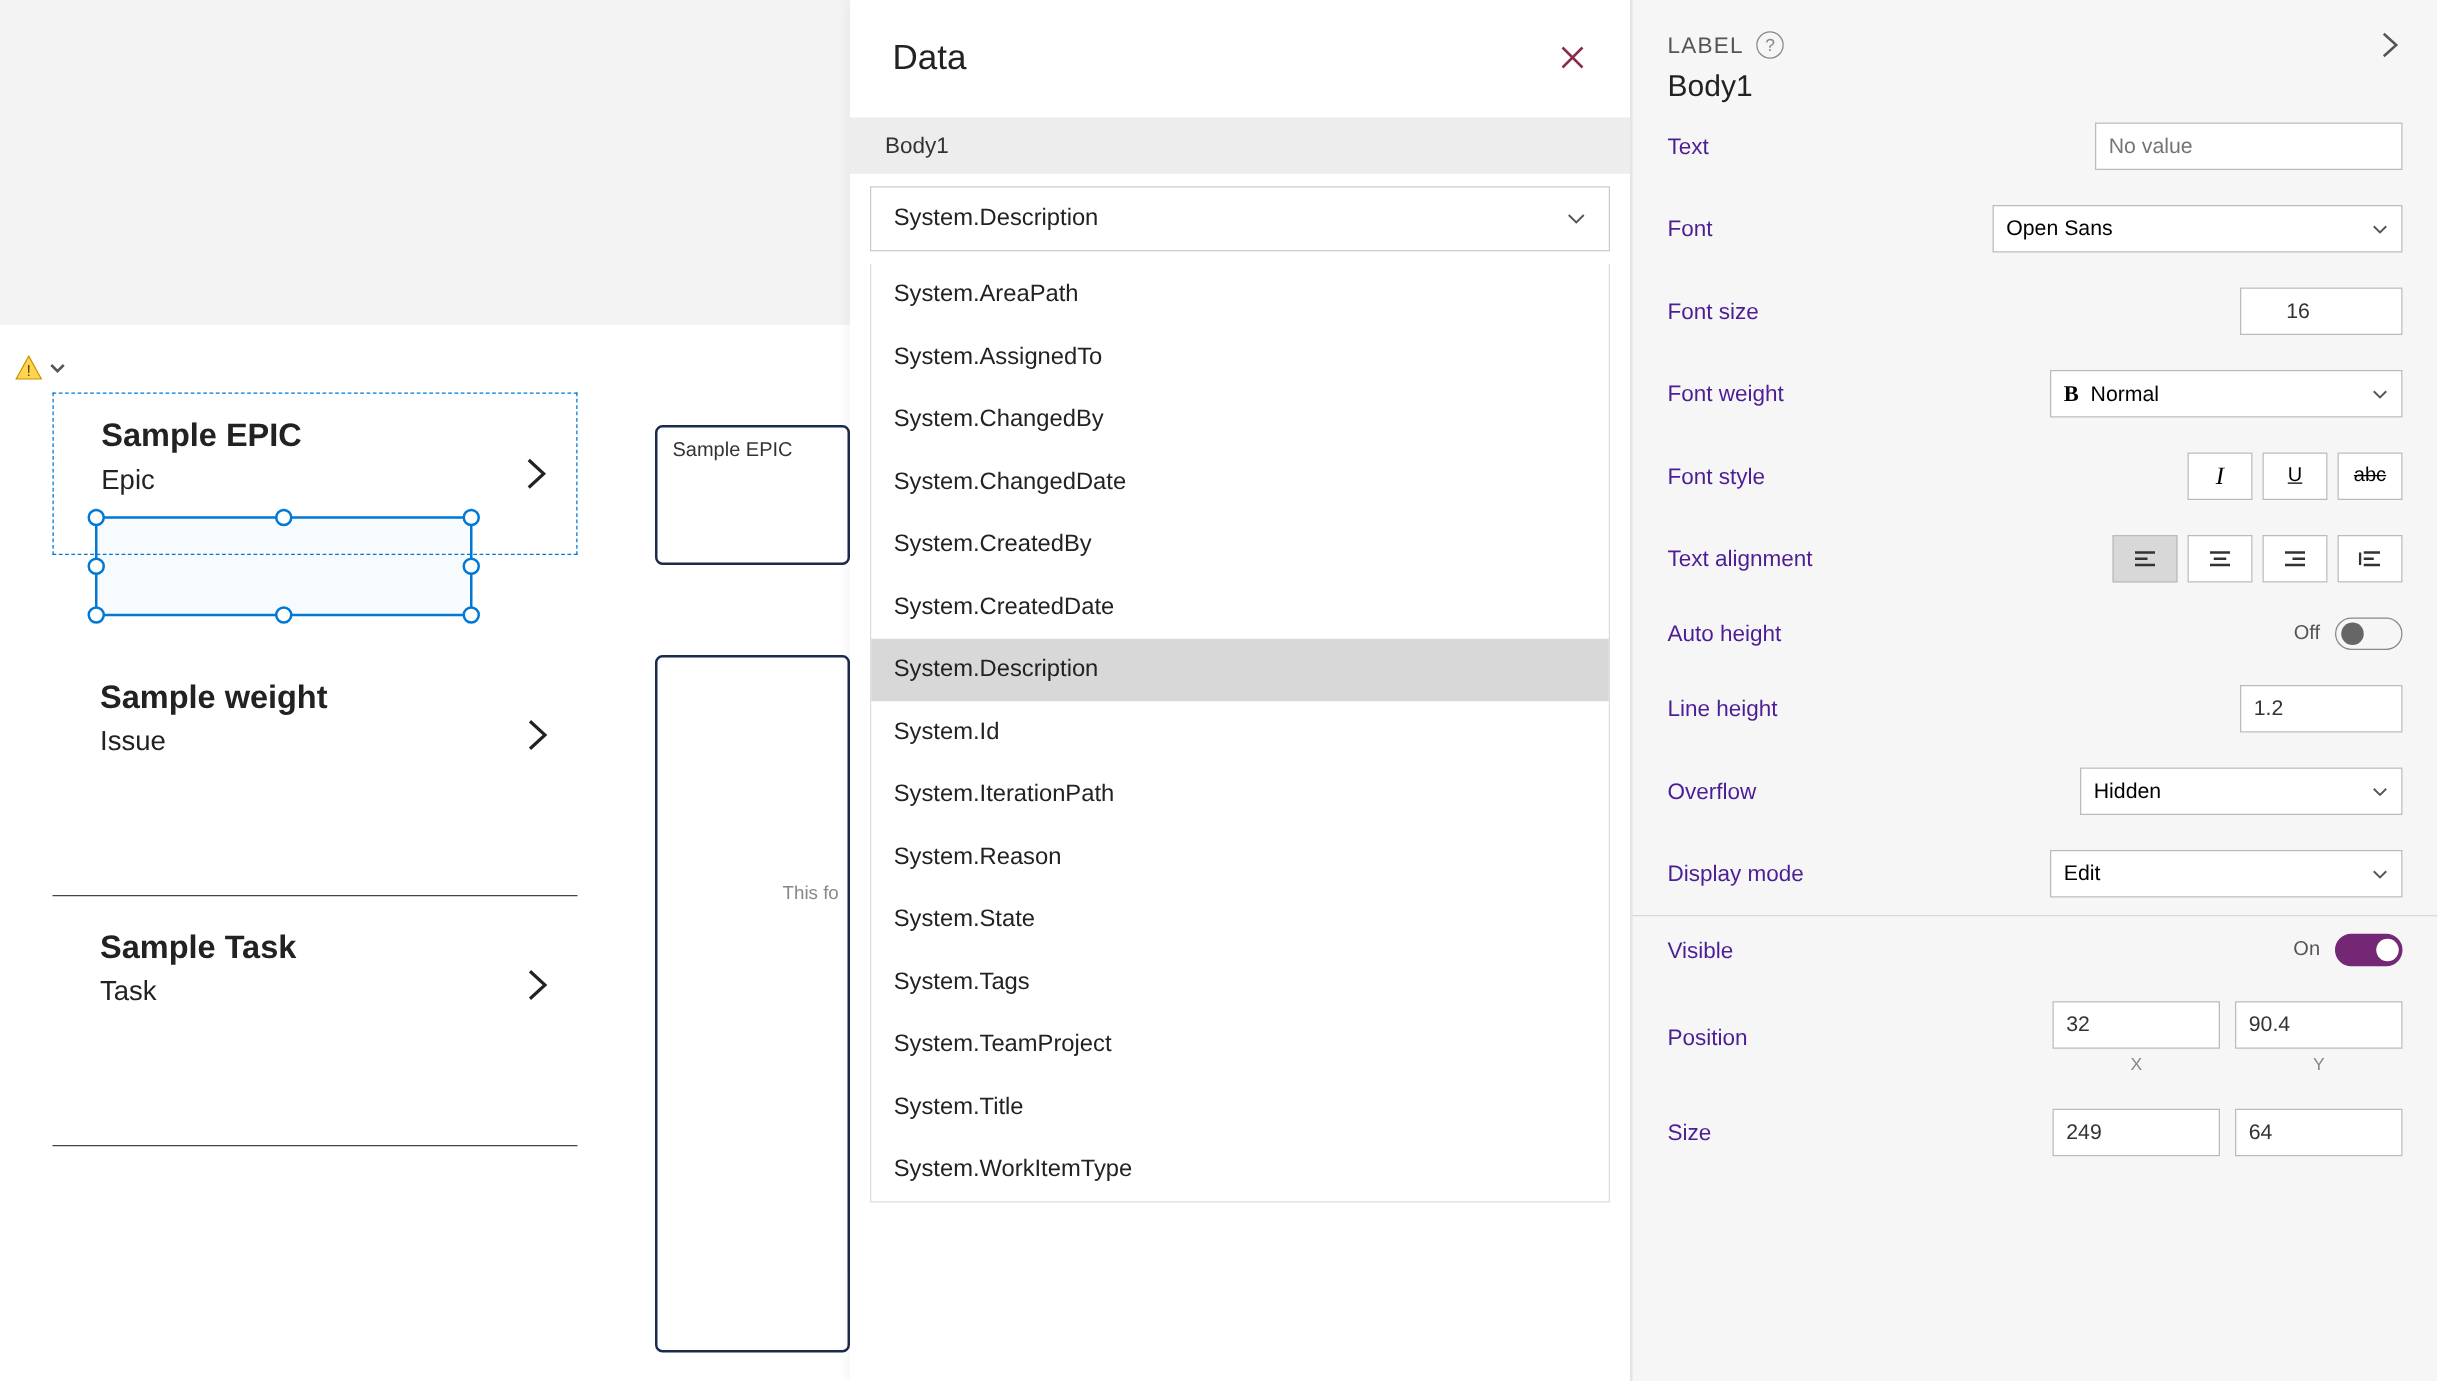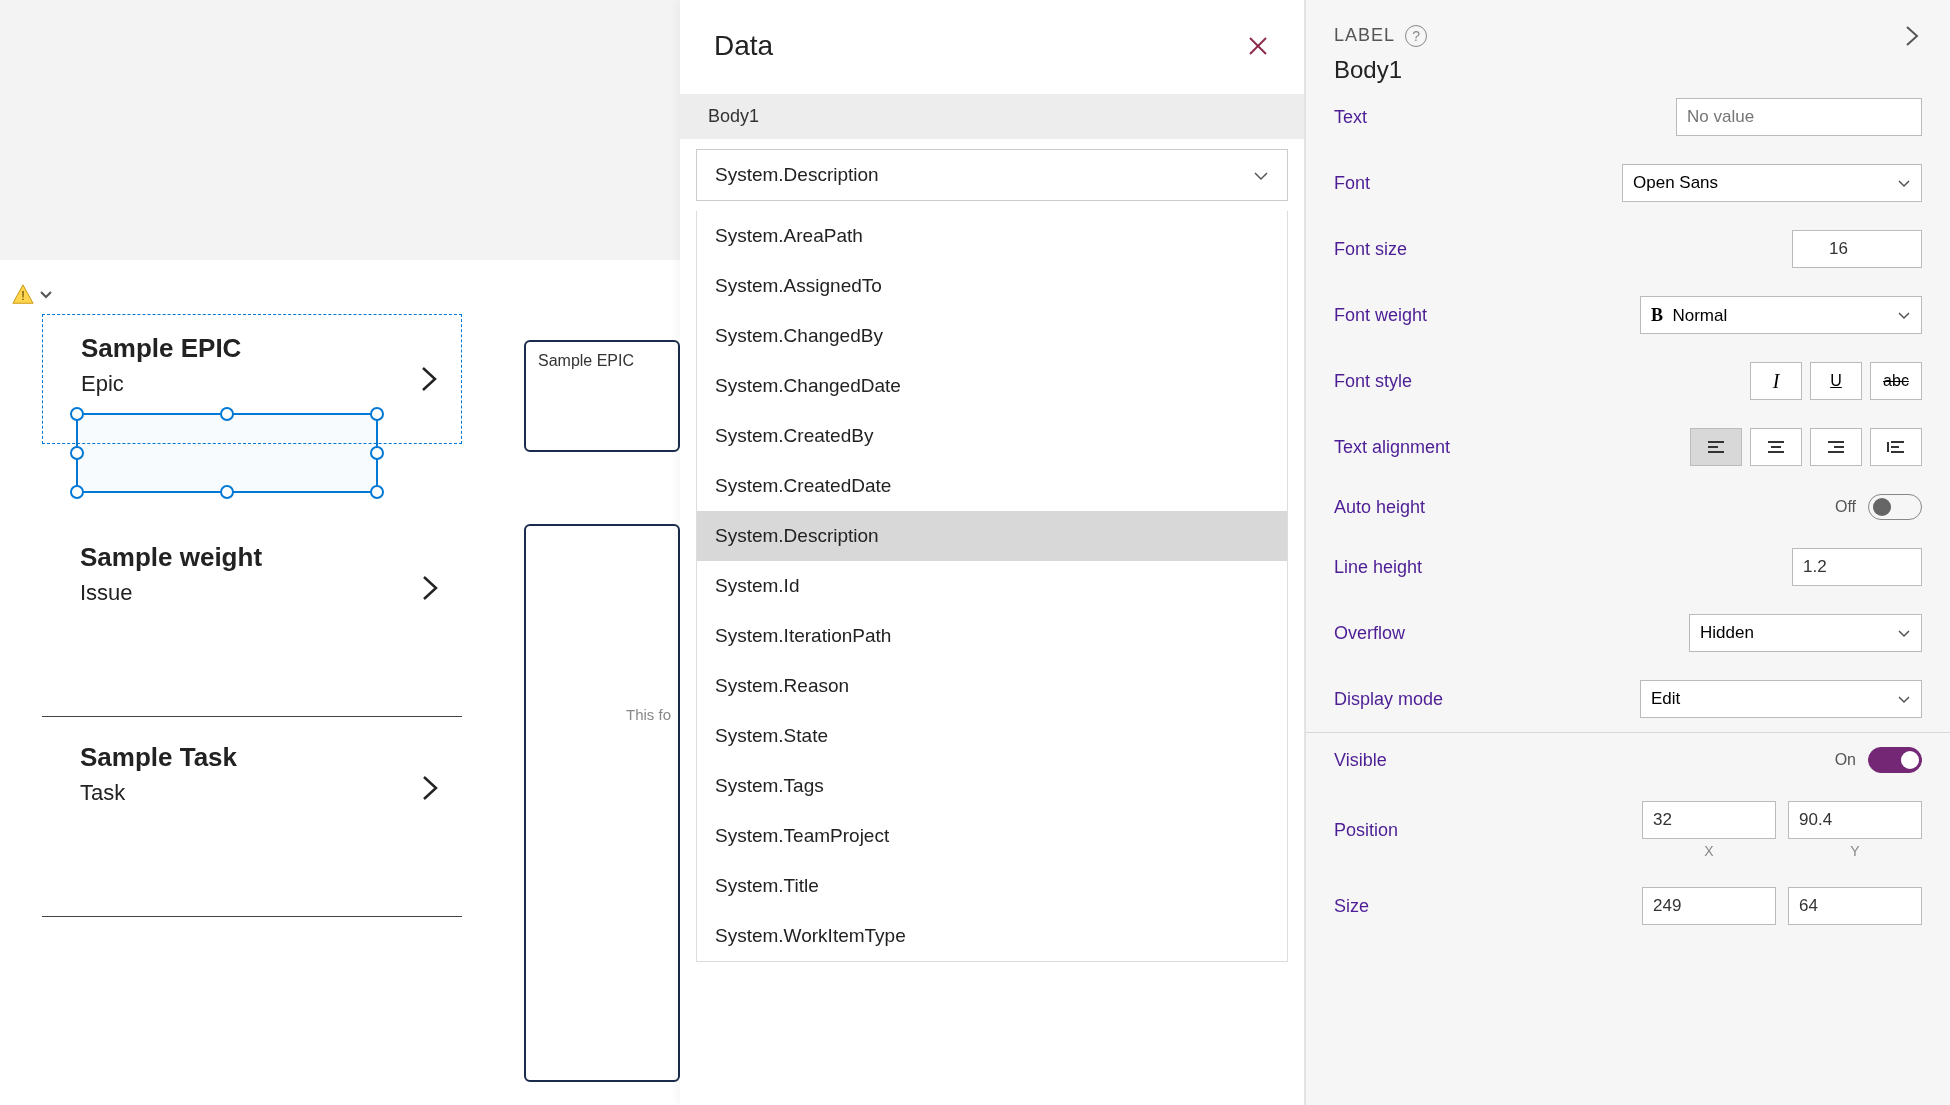--- a/index.html
+++ b/index.html
@@ -33,21 +33,21 @@
 .close-x svg line { stroke: #8b2a4b; stroke-width: 2; }
 .data-body-label { background: #ededed; padding: 12px 28px; font-size: 18px; color: #333; margin-top: 8px; }
 .data-dropdown { margin: 10px 16px; border: 1px solid #ccc; height: 52px; display: flex; align-items: center; justify-content: space-between; padding: 0 18px; font-size: 19px; color: #222; background: #fff; cursor: pointer; }
 .data-list { margin: 0 16px; border: 1px solid #ddd; border-top: none; }
 .data-list-item { padding: 14px 18px; font-size: 19px; color: #222; cursor: pointer; }
 .data-list-item.highlighted { background: #d8d8d8; }
 .data-panel-bg { position: absolute; left: 680px; top: 112px; width: 625px; height: 993px; background: #ededed; z-index: -1; }
 
 .props-panel { position: absolute; left: 1305px; top: 0; width: 645px; height: 1105px; background: #f6f6f6; border-left: 1px solid #e0e0e0; }
 .props-header { display: flex; align-items: center; justify-content: space-between; padding: 24px 28px 0 28px; }
-.label-row { display: flex; align-items: flex-start; gap: 10px; }
+.label-row { display: flex; align-items: center; gap: 10px; }
 .label-text { font-size: 18px; color: #555; letter-spacing: 1px; }
 .help-circle { width: 22px; height: 22px; border: 1.5px solid #888; border-radius: 50%; display: flex; align-items: center; justify-content: center; font-size: 14px; color: #888; }
 .props-chevron { width: 20px; height: 24px; }
 .props-name { padding: 8px 28px 0 28px; font-size: 24px; color: #222; }
 .props-tabs { display: flex; gap: 40px; padding: 22px 28px 0 28px; border-bottom: 1px solid #d8d8d8; }
 .props-tab { font-size: 18px; color: #666; padding-bottom: 12px; cursor: pointer; }
 .props-tab.active { color: #222; border-bottom: 3px solid #742774; margin-bottom: -1px; font-weight: 600; }
 
 .prop-row { display: flex; align-items: center; justify-content: space-between; padding: 14px 28px; }
 .prop-label { font-size: 18px; color: #4c1d95; }
@@ -185,21 +185,21 @@
         </svg></span>
   </div>
   <div class="props-name">Body1</div>
 
   <div class="prop-row">
     <div class="prop-label">Text</div>
     <input class="prop-input novalue" style="width: 246px;" placeholder="No value">
   </div>
   <div class="prop-row">
     <div class="prop-label">Font</div>
-    <div class="prop-select" style="width:300px;">
+    <div class="prop-select" style="width:328px;">
       <span>Open Sans</span>
       <span><svg width="14" height="9">
             <polyline points="2,2 7,7 12,2" fill="none" stroke="#555" stroke-width="1.5"></polyline>
           </svg></span>
     </div>
   </div>
   <div class="prop-row">
     <div class="prop-label">Font size</div>
     <input class="prop-input" style="width: 130px; padding-left: 36px;" value="16">
   </div>
@@ -268,21 +268,21 @@
           <div class="knob"></div>
         </div>
     </div>
   </div>
   <div class="prop-row">
     <div class="prop-label">Line height</div>
     <input class="prop-input" style="width: 130px;" value="1.2">
   </div>
   <div class="prop-row">
     <div class="prop-label">Overflow</div>
-    <div class="prop-select" style="width:233px;">
+    <div class="prop-select" style="width:258px;">
       <span>Hidden</span>
       <span><svg width="14" height="9">
             <polyline points="2,2 7,7 12,2" fill="none" stroke="#555" stroke-width="1.5"></polyline>
           </svg></span>
     </div>
   </div>
   <div class="prop-row">
     <div class="prop-label">Display mode</div>
     <div class="prop-select" style="width:282px;">
       <span>Edit</span>

